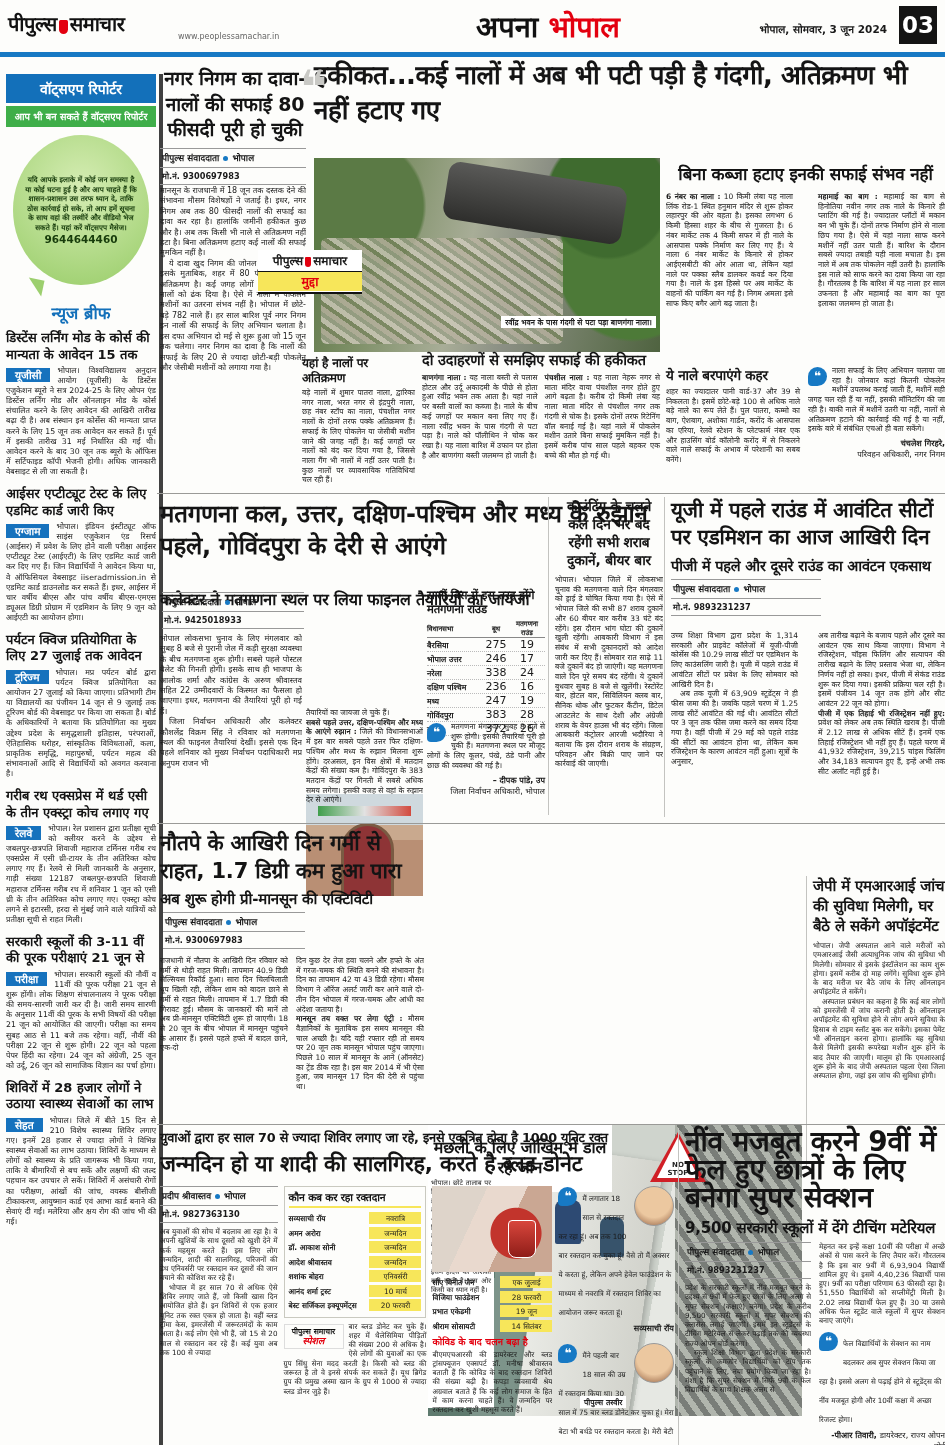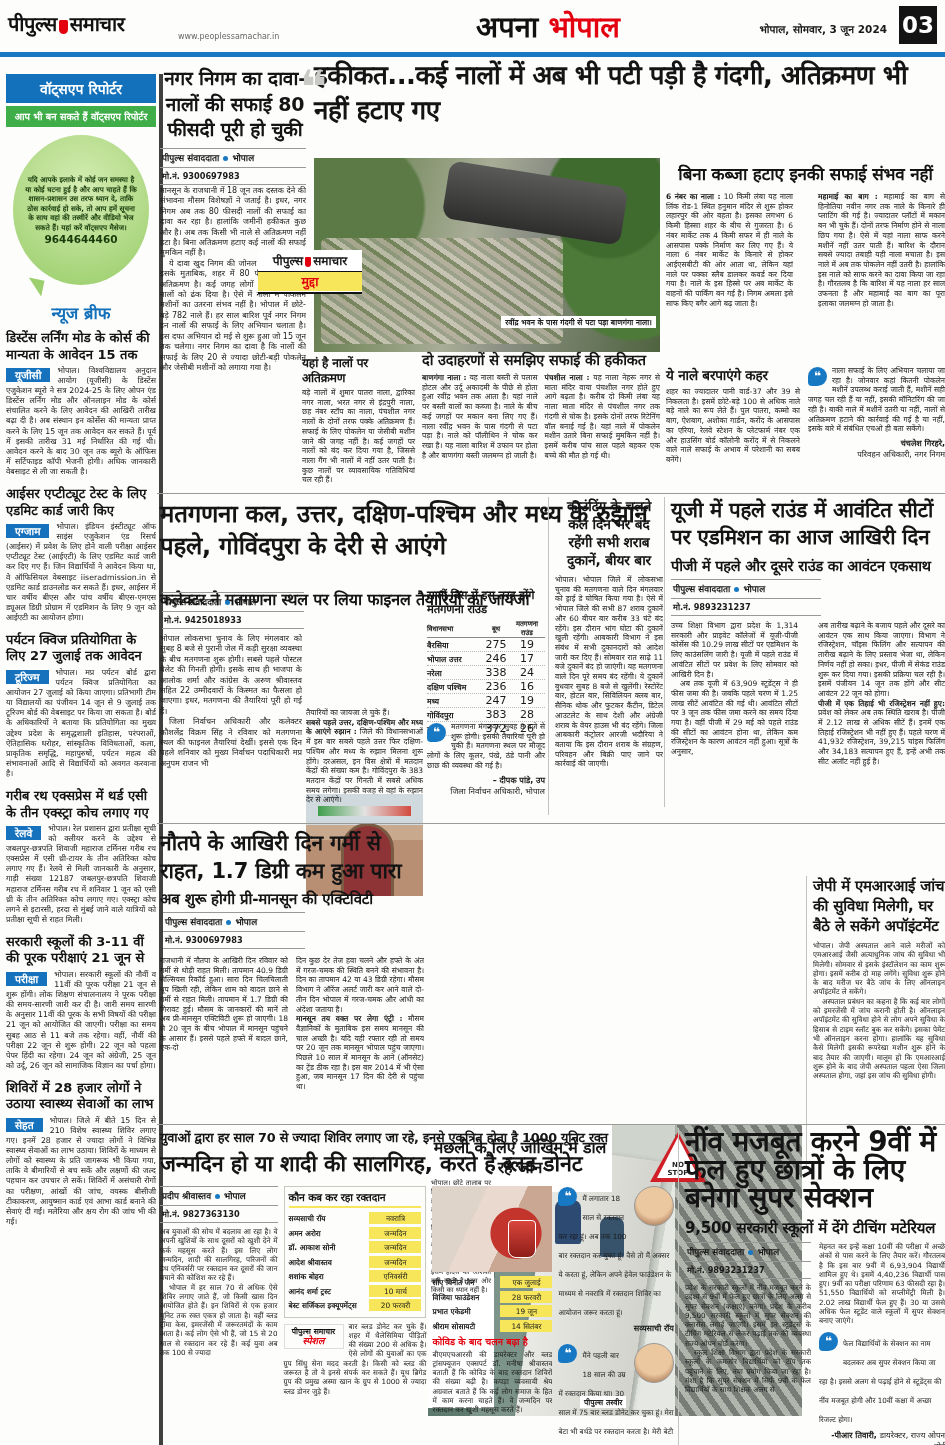--- a/index.html
+++ b/index.html
@@ -249,21 +249,21 @@
     <h1 class="hl" style="font-size:20.5px;line-height:27px;">यूजी में पहले राउंड में आवंटित सीटों पर एडमिशन का आज आखिरी दिन</h1>
     <h3 class="hl" style="font-size:14.5px;margin-top:4px;">पीजी में पहले और दूसरे राउंड का आवंटन एकसाथ</h3>
     <div style="width:150px;margin-top:4px;">
       <div class="byl">
           <span>पीपुल्स संवाददाता</span>
           <span class="dot"></span>
           <span>भोपाल</span>
         </div>
       <div class="phone">मो.नं. 9893231237</div>
     </div>
-    <div style="display:flex;gap:20px;margin-top:5px;">
+    <div style="display:flex;gap:20px;margin-top:15px;">
       <div class="b75" style="width:132px;height:186px;overflow:hidden;">
         <p>उच्च शिक्षा विभाग द्वारा प्रदेश के 1,314 सरकारी और प्राइवेट कॉलेजों में यूजी-पीजी कोर्सेस की 10.29 लाख सीटों पर एडमिशन के लिए काउंसलिंग जारी है। यूजी में पहले राउंड में आवंटित सीटों पर प्रवेश के लिए सोमवार को आखिरी दिन है।</p>
         <p class="indent">अब तक यूजी में 63,909 स्टूडेंट्स ने ही फीस जमा की है। जबकि पहले चरण में 1.25 लाख सीटें आवंटित की गई थी। आवंटित सीटों पर 3 जून तक फीस जमा करने का समय दिया गया है। वहीं पीजी में 29 मई को पहले राउंड की सीटों का आवंटन होना था, लेकिन कम रजिस्ट्रेशन के कारण आवंटन नहीं हुआ। सूत्रों के अनुसार,</p>
       </div>
       <div class="b75" style="width:132px;height:186px;overflow:hidden;">
         <p>अब तारीख बढ़ाने के बजाय पहले और दूसरे का आवंटन एक साथ किया जाएगा। विभाग ने रजिस्ट्रेशन, चॉइस फिलिंग और सत्यापन की तारीख बढ़ाने के लिए प्रस्ताव भेजा था, लेकिन निर्णय नहीं हो सका। इधर, पीजी में सेकंड राउंड शुरू कर दिया गया। इसकी प्रक्रिया चल रही है। इसमें पंजीयन 14 जून तक होंगे और सीट आवंटन 22 जून को होगा।</p>
         <p><span class="li">पीजी में एक तिहाई भी रजिस्ट्रेशन नहीं हुए:</span> <span>प्रवेश को लेकर अब तक स्थिति खराब है। पीजी में 2.12 लाख से अधिक सीटें हैं। इनमें एक तिहाई रजिस्ट्रेशन भी नहीं हुए हैं। पहले चरण में 41,932 रजिस्ट्रेशन, 39,215 चांइस फिलिंग और 34,183 सत्यापन हुए हैं, इन्हें अभी तक सीट अलॉट नहीं हुई है।</span></p>
       </div>
     </div>
   </div>

